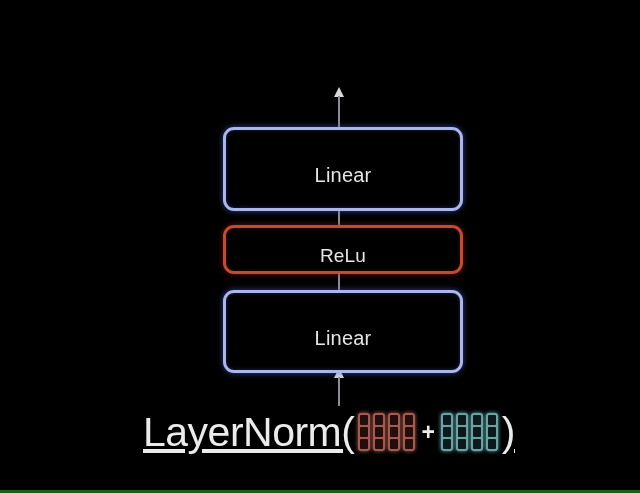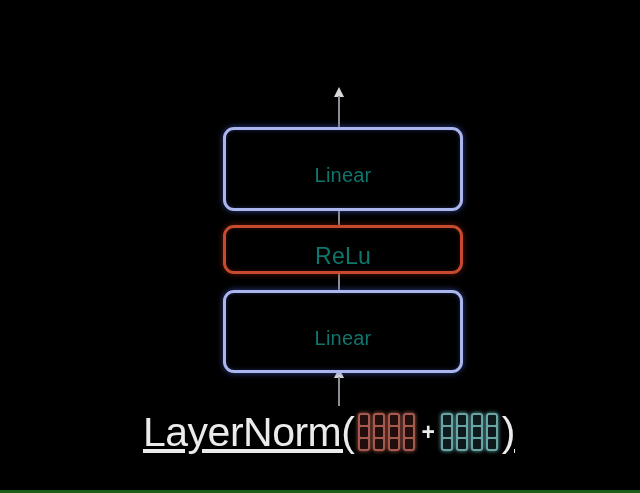--- a/index.html
+++ b/index.html
@@ -10,24 +10,24 @@
   
   .shaft{position:absolute;width:2px;background:#8b8f95;z-index:0;}
   .arrowhead{position:absolute;width:0;height:0;z-index:0;
              border-left:5px solid transparent;border-right:5px solid transparent;
              border-bottom:10px solid #d9d9d9;}
 
   
   .dbox{position:absolute;left:223px;width:234px;background:#000;
         border:3px solid #aab6ec;border-radius:11px;z-index:1;
         display:flex;align-items:center;justify-content:center;}
-  .dbox .lbl{color:#0f766e;font-size:20px;letter-spacing:.2px;margin-top:13px;}
+  .dbox .lbl{color:#e5e5e5;font-size:20px;letter-spacing:.2px;margin-top:13px;}
   #box-top{top:127px;height:78px;}
   #box-mid{top:225px;height:43px;}
-  #box-mid .lbl{font-size:23px;}
+  #box-mid .lbl{font-size:19px;}
   #box-bot{top:290px;height:77px;}
 
   
   .formula{position:absolute;left:0;right:0;top:404px;height:56px;z-index:1;
            display:flex;align-items:center;justify-content:center;gap:4px;
            transform:translateX(9px);}
   .ftext{color:#ebebeb;font-size:41px;font-weight:400;letter-spacing:-0.5px;
          line-height:1;white-space:pre;text-decoration:underline;}
   .fplus{color:#e8e8e8;font-size:23px;font-weight:600;line-height:1;margin:0 2px;}
   .vec-group{display:inline-flex;gap:3px;align-items:center;}

